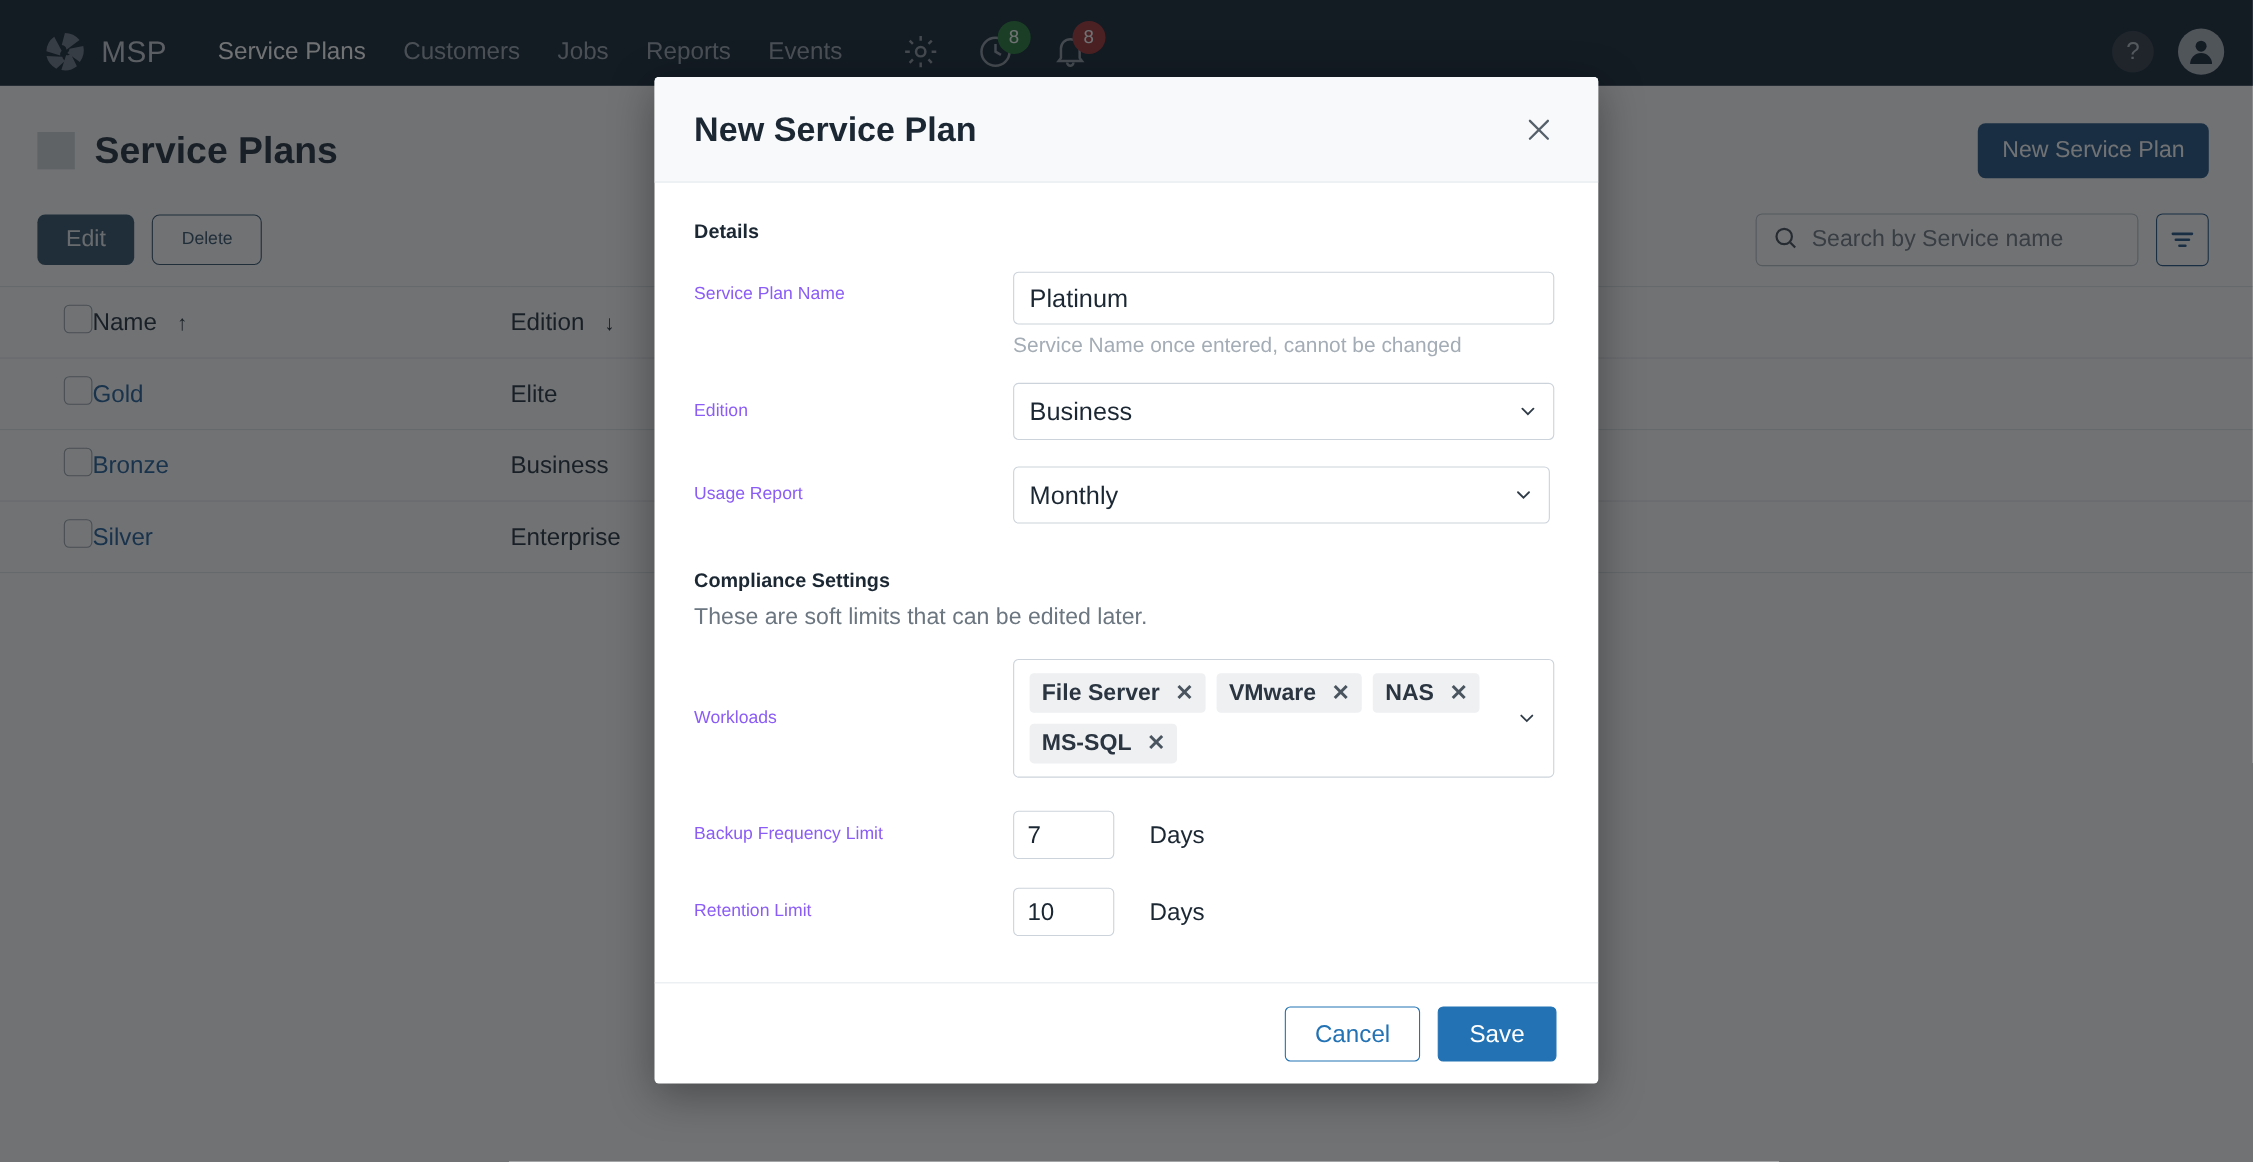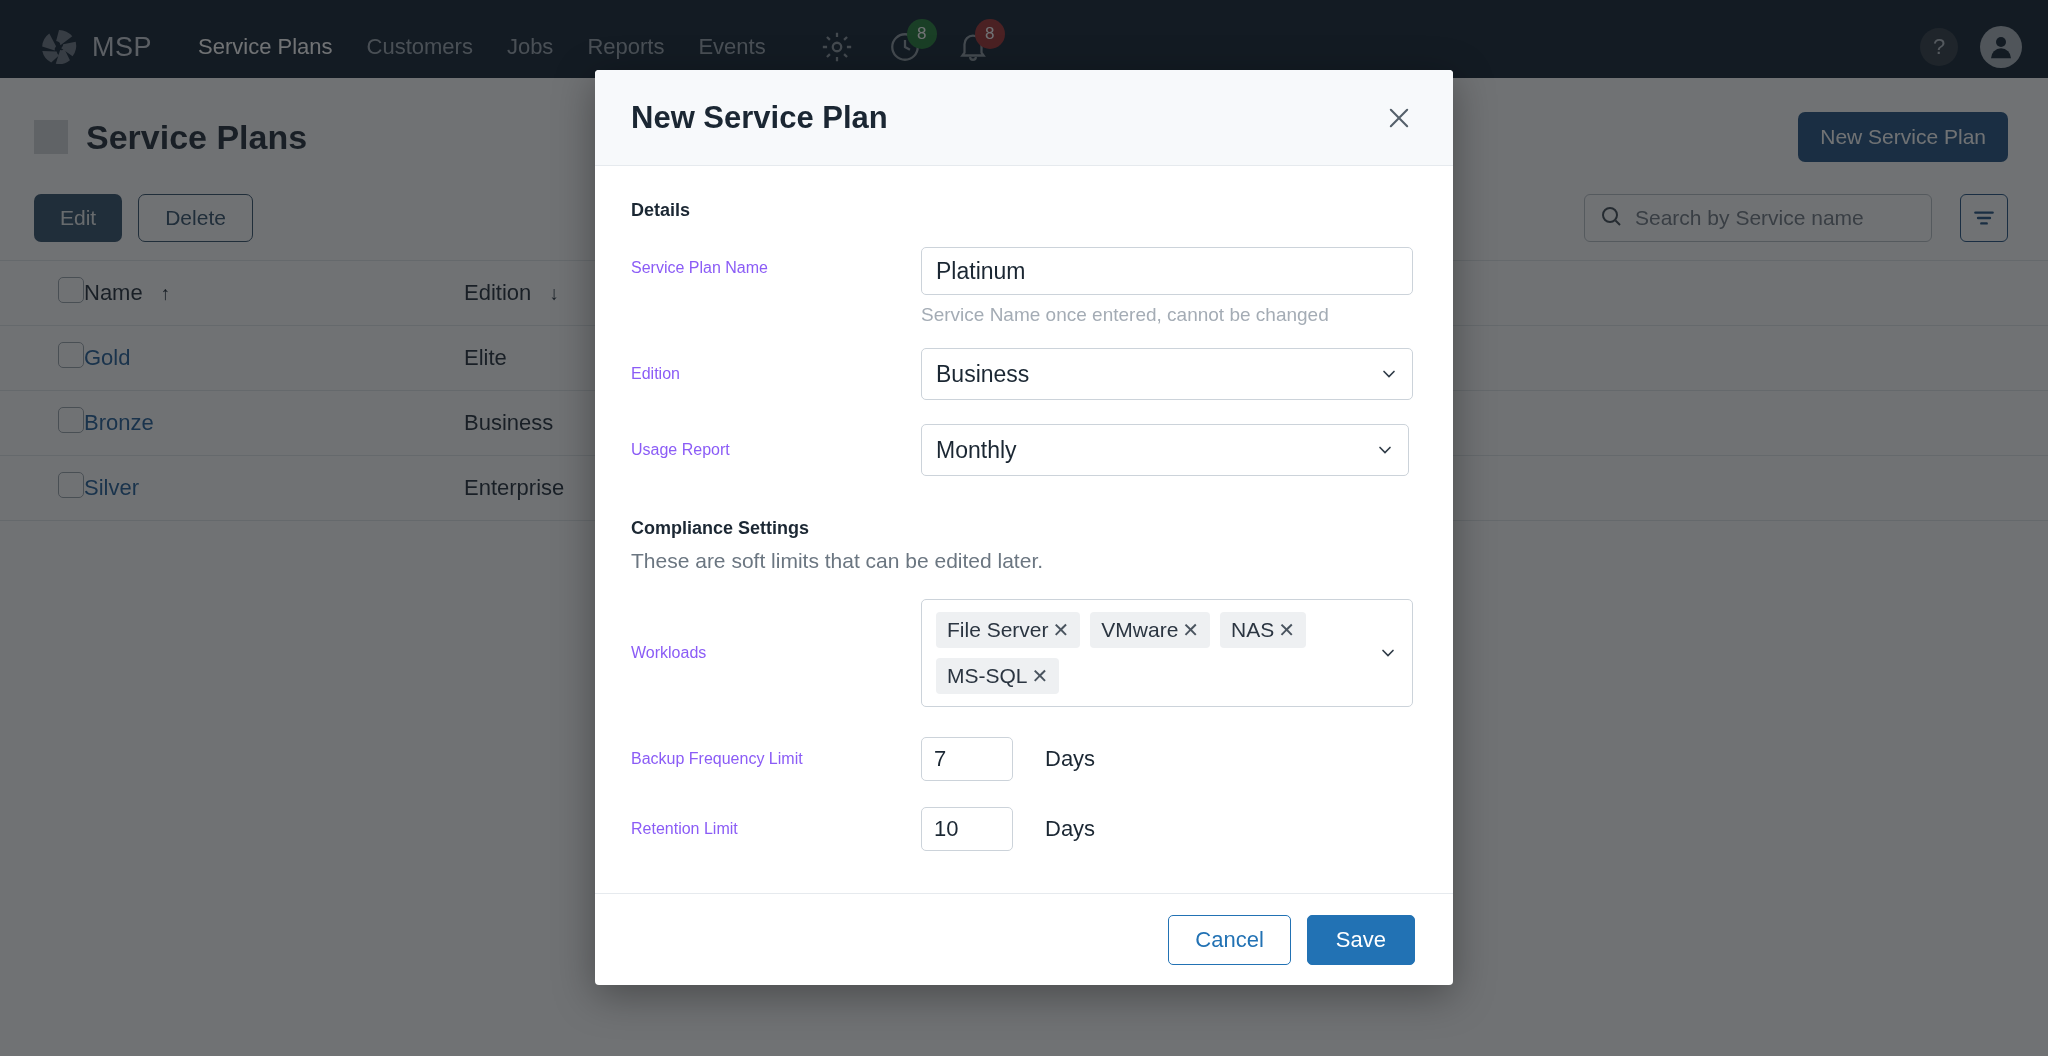--- a/index.html
+++ b/index.html
@@ -72,24 +72,24 @@
     padding: 10px 40px 18px 34px;
   }
   .toolbar-left { display: flex; gap: 16px; }
   .btn-fill {
     background: #2f4c66; color: #e8eced; border: none; border-radius: 7px;
     padding: 11px 26px; font-size: 21px; cursor: pointer;
     font-family: "Liberation Sans", sans-serif;
   }
   .btn-outline {
     background: transparent; color: #2f4c66; border: 1.5px solid #2f4c66;
-    border-radius: 7px; padding: 11px 26px; font-size: 21px; cursor: pointer;
-    font-family: "Liberation Sans", sans-serif;
-  }
-  .toolbar-right { display: flex; align-items: center; gap: 28px; }
+    border-radius: 7px; padding: 11px 26px; font-size: 16px; cursor: pointer;
+    font-family: "Liberation Sans", sans-serif;
+  }
+  .toolbar-right { display: flex; align-items: center; gap: 16px; }
   .search-box {
     width: 348px; height: 48px; border: 1px solid #b9bfc6; border-radius: 6px;
     display: flex; align-items: center; gap: 12px; padding: 0 14px;
     background: transparent;
   }
   .search-box svg { width: 24px; height: 24px; color: #3c4650; flex: 0 0 auto; }
   .search-input {
     border: none; outline: none; background: transparent;
     font-size: 21px; color: #3c4650; width: 100%;
     font-family: "Liberation Sans", sans-serif;
@@ -182,22 +182,22 @@
   .unit { font-size: 22px; color: #1b2733; margin-left: 32px; }
 
   .chipbox {
     position: relative; width: 100%; min-height: 92px;
     border: 1px solid #ccd3da; border-radius: 5px;
     padding: 12px 48px 12px 14px; display: flex; flex-wrap: wrap;
     gap: 10px; align-content: flex-start; background: #fff; cursor: text;
   }
   .chip {
     background: #eef0f2; border-radius: 4px; padding: 5px 11px;
-    display: inline-flex; align-items: center; gap: 4px;
-    font-size: 21px; color: #2b3541; height: 36px;
+    display: inline-flex; align-items: center; gap: 14px;
+    font-size: 21px; color: #2b3541; height: 36px; font-weight: bold;
   }
   .chip-x { cursor: pointer; color: #4a545f; font-size: 20px; line-height: 1; }
 
   .btn-cancel {
     background: #fff; color: #2272b4; border: 1.5px solid #2272b4;
     border-radius: 5px; padding: 11px 26px; font-size: 22px; cursor: pointer;
     font-family: "Liberation Sans", sans-serif;
   }
   .btn-save {
     background: #2272b4; color: #fff; border: 1.5px solid #2272b4;

